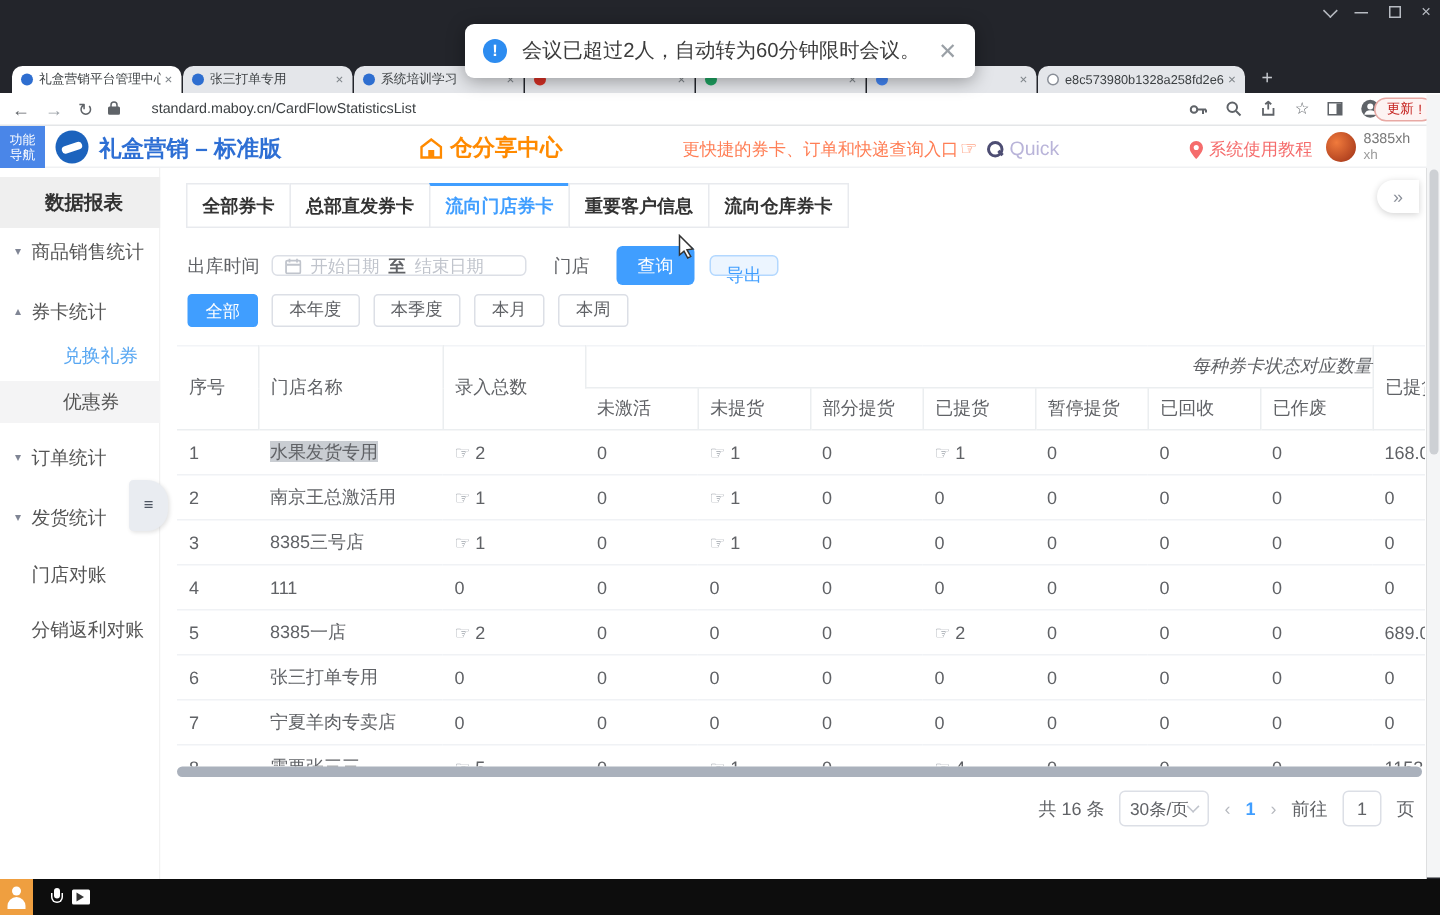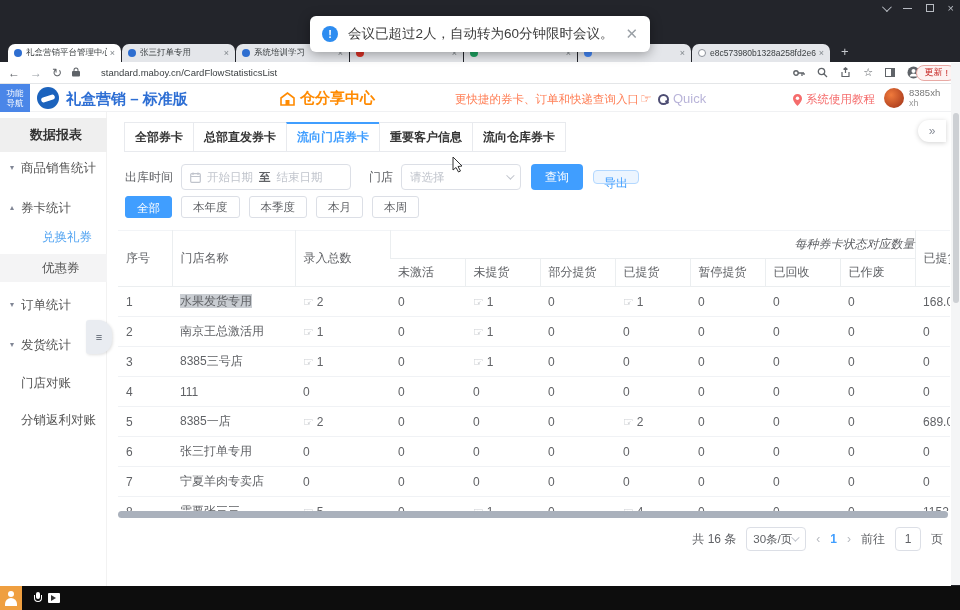--- a/index.html
+++ b/index.html
@@ -78,21 +78,21 @@
 
   .ctabs { position:absolute; left:18px; top:10px; display:flex; }
   .ctab { height:30px; line-height:28px; padding:0 10px; font-size:12px; font-weight:bold; color:#333;
           border:1px solid #e8eaee; margin-left:-1px; background:#fff; }
   .ctab.active { color:#409eff; border-top:2px solid #409eff; line-height:26px; }
   .more-btn { position:absolute; left:811px; top:8px; width:28px; height:22px; background:#fff; border-radius:11px 0 0 11px;
               box-shadow:0 1px 5px rgba(0,0,0,.18); color:#8a8f99; font-size:12px; text-align:center; line-height:22px; }
 
   .filterrow { position:absolute; left:18px; top:52px; height:26px; display:flex; align-items:center; font-size:12px; color:#606266;font-family:Liberation Serif, serif; }
   .f-label { margin-right:8px; }
-  .daterange { width:170px; height:26px; border:1px solid #dcdfe6; border-radius:4px; display:flex; align-items:center;
+  .daterange { width:170px; height:14px; border:1px solid #dcdfe6; border-radius:4px; display:flex; align-items:center;
                padding:0 8px; gap:6px; font-size:11.5px; color:#c0c4cc; }
   .daterange .to { color:#606266; font-weight:bold; }
   .sel { width:120px; height:26px; border:1px solid #dcdfe6; border-radius:4px; display:flex; align-items:center;
          padding:0 8px; font-size:11.5px; color:#c0c4cc; position:relative; }
   .chev { position:absolute; right:8px; width:6px; height:6px; border-right:1.5px solid #c0c4cc; border-bottom:1.5px solid #c0c4cc; transform:rotate(45deg) translateY(-2px); }
   .btn-primary { height:26px; padding:0 14px; background:#409eff; color:#fff; border-radius:4px; font-size:12px; line-height:26px; }
   .btn-plain { height:14px; padding:0 10px; background:#ecf5ff; color:#409eff; border:1px solid #b3d8ff; border-radius:4px; font-size:12px; line-height:24px; } .gap18 { width:18px; } .gap10 { width:10px; }
 
   .quickfilters { position:absolute; left:18px; top:84px; display:flex; gap:9px; }
   .qf { height:22px; line-height:20px; padding:0 11px; font-size:11.5px; color:#606266; border:1px solid #dcdfe6; border-radius:3px; background:#fff; }
@@ -322,24 +322,20 @@
           <svg width="11" height="11" viewBox="0 0 11 11">
               <rect x="0.7" y="1.7" width="9.6" height="8.6" rx="1" fill="none" stroke="#c0c4cc" stroke-width="1.2"></rect>
               <path d="M3 0.5v2.5M8 0.5v2.5M1 4.5h9" stroke="#c0c4cc" stroke-width="1.2"></path>
             </svg>
           <span>开始日期</span>
           <span class="to">至</span>
           <span>结束日期</span>
         </div>
         <span class="gap18"></span>
         <span class="f-label">门店</span>
-        <div class="sel">
-          <span>请选择</span>
-          <span class="chev"></span>
-        </div>
         <span class="gap10"></span>
         <div class="btn-primary">查询</div>
         <span class="gap10"></span>
         <div class="btn-plain">导出</div>
       </div>
 
       <div class="quickfilters" id="qf">
           <div class="qf active">全部</div>
           <div class="qf">本年度</div>
           <div class="qf">本季度</div>

